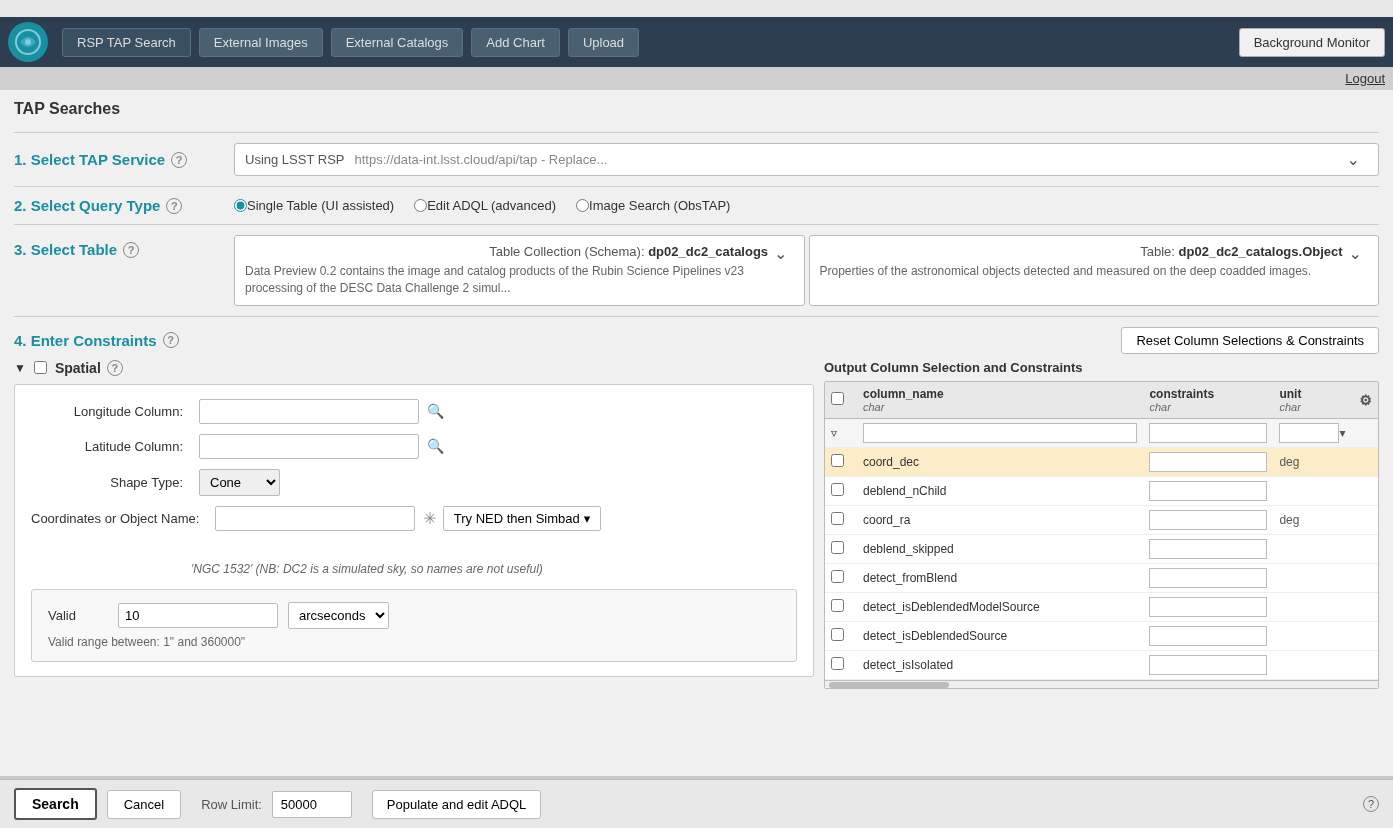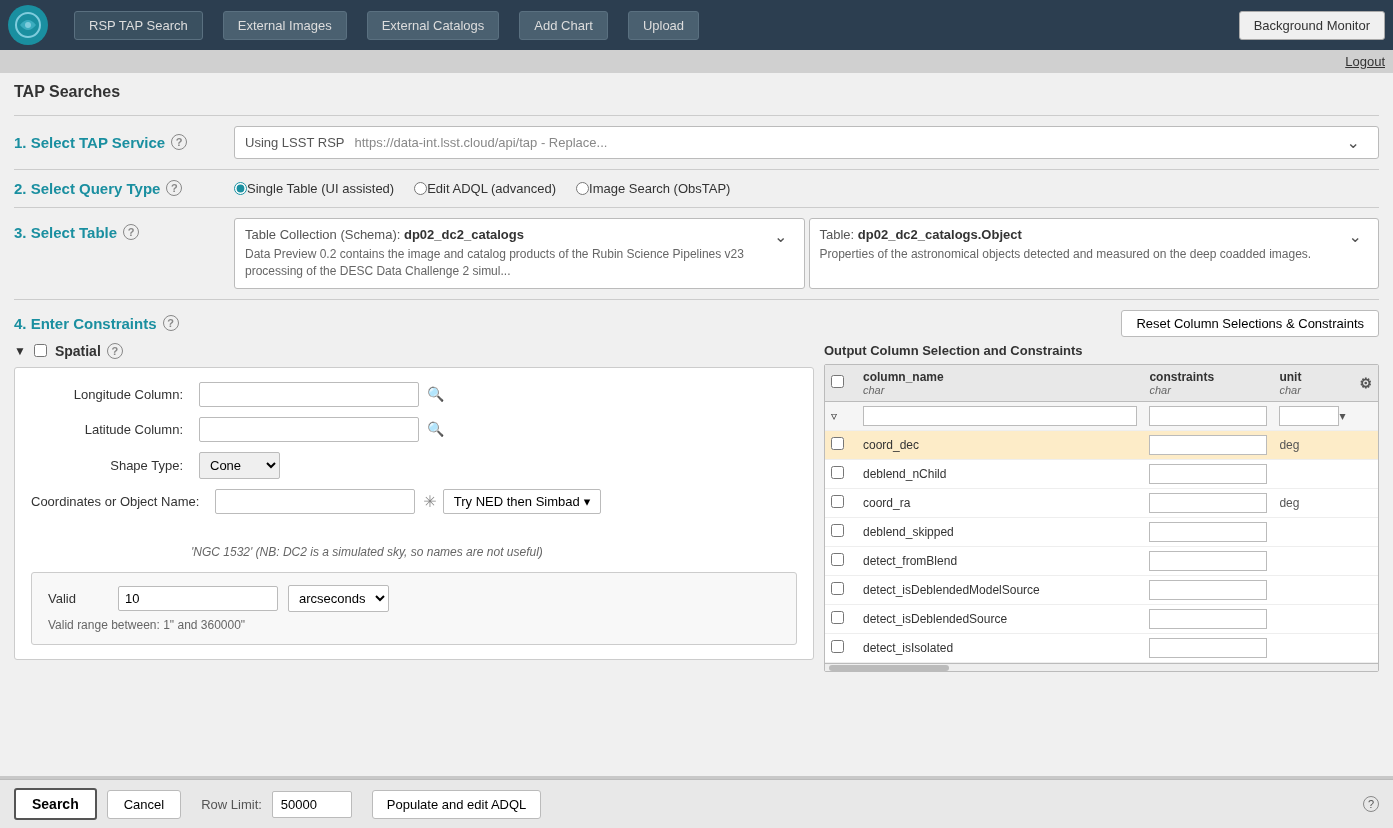--- a/index.html
+++ b/index.html
@@ -1,55 +1,55 @@
 <!DOCTYPE html>
 <html><head>
   <meta charset="utf-8">
   <style>
     * { box-sizing: border-box; margin: 0; padding: 0; }
     body { font-family: Arial, sans-serif; font-size: 13px; background: #e8e8e8; color: #333; width: 1393px; min-height: 828px; overflow-x: hidden; }
 
     
-    .top-nav { background: #2c3e50; display: flex; align-items: center; height: 50px; padding: 0 8px; gap: 20px; }
+    .top-nav { background: #2c3e50; display: flex; align-items: center; height: 50px; padding: 0 8px; gap: 8px; margin-top: 17px; }
     .nav-logo { width: 40px; height: 40px; background: #1a8fa0; border-radius: 50%; display: flex; align-items: center; justify-content: center; margin-right: 6px; }
     .nav-logo svg { width: 28px; height: 28px; }
     .nav-btn { background: #4a6070; color: #ddd; border: 1px solid #5a7080; padding: 6px 14px; cursor: pointer; border-radius: 3px; font-size: 13px; white-space: nowrap; }
     .nav-btn.active { background: #3a5060; }
     .nav-spacer { flex: 1; }
     .bg-monitor-btn { background: #f0f0f0; color: #333; border: 1px solid #aaa; padding: 6px 14px; cursor: pointer; border-radius: 3px; font-size: 13px; }
 
     
     .logout-bar { background: #d0d0d0; display: flex; justify-content: flex-end; padding: 4px 8px; }
     .logout-btn { background: none; border: none; color: #333; cursor: pointer; font-size: 13px; text-decoration: underline; }
 
     
     .main { background: #f0f0f0; padding: 10px 14px; min-height: 760px; }
     .page-title { font-size: 16px; font-weight: bold; color: #333; margin-bottom: 14px; }
-    .section-label { font-size: 15px; font-weight: bold; color: #1a8fa0; min-width: 220px; display: flex; align-items: flex-start; gap: 6px; }
+    .section-label { font-size: 15px; font-weight: bold; color: #1a8fa0; min-width: 220px; display: flex; align-items: flex-end; gap: 6px; }
     .help-icon { display: inline-flex; align-items: center; justify-content: center; width: 16px; height: 16px; border: 1px solid #888; border-radius: 50%; font-size: 11px; color: #888; cursor: pointer; }
 
     
     .tap-service-row { display: flex; align-items: center; padding: 10px 0; border-top: 1px solid #ccc; }
     .tap-service-content { flex: 1; display: flex; align-items: center; background: white; border: 1px solid #bbb; border-radius: 3px; padding: 6px 10px; font-size: 13px; }
     .tap-service-label { color: #555; margin-right: 10px; }
     .tap-service-url { color: #888; }
     .tap-service-dropdown { margin-left: auto; cursor: pointer; color: #555; font-size: 16px; padding: 0 8px; }
 
     
     .query-type-row { display: flex; align-items: center; padding: 10px 0; border-top: 1px solid #ccc; }
     .query-options { display: flex; gap: 20px; align-items: center; }
     .radio-option { display: flex; align-items: center; cursor: pointer; }
     .radio-option input { accent-color: #1a8fa0; }
 
     
     .select-table-row { display: flex; align-items: flex-start; padding: 10px 0; border-top: 1px solid #ccc; }
     .table-cards { display: flex; flex: 1; gap: 4px; }
     .table-card { flex: 1; background: white; border: 1px solid #bbb; border-radius: 3px; padding: 8px 10px; display: flex; justify-content: space-between; align-items: flex-start; }
     .table-card-content { flex: 1; }
-    .table-card-title { font-size: 13px; color: #555; }
+    .table-card-title { font-size: 13px; color: #555; text-align: right; }
     .table-card-title strong { color: #333; }
     .table-card-desc { font-size: 12px; color: #666; margin-top: 4px; line-height: 1.4; }
     .card-chevron { color: #555; cursor: pointer; font-size: 16px; padding: 0 6px; }
 
     
     .constraints-header { display: flex; align-items: center; justify-content: space-between; padding: 10px 0 6px 0; border-top: 1px solid #ccc; }
     .constraints-label { font-size: 15px; font-weight: bold; color: #1a8fa0; display: flex; align-items: center; gap: 6px; }
     .reset-btn { background: white; border: 1px solid #bbb; padding: 5px 14px; cursor: pointer; border-radius: 3px; font-size: 13px; }
 
     

